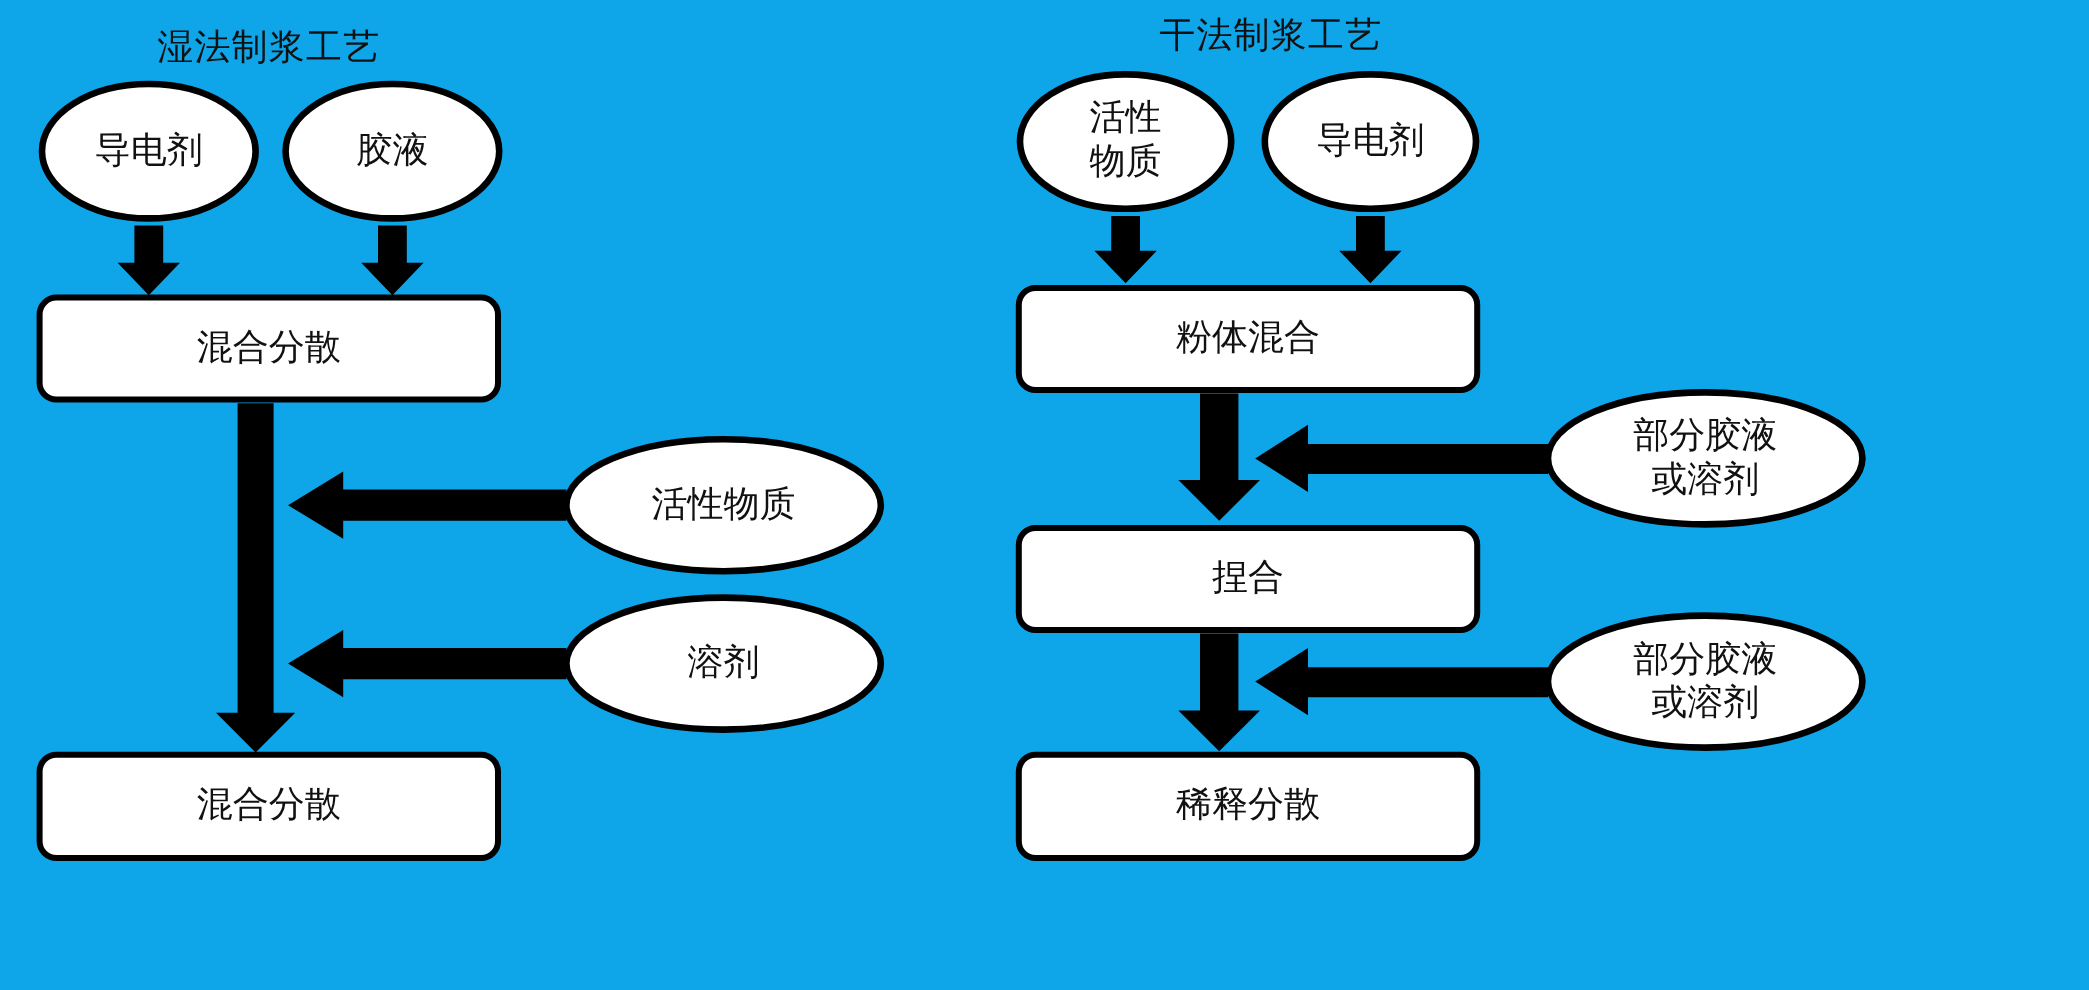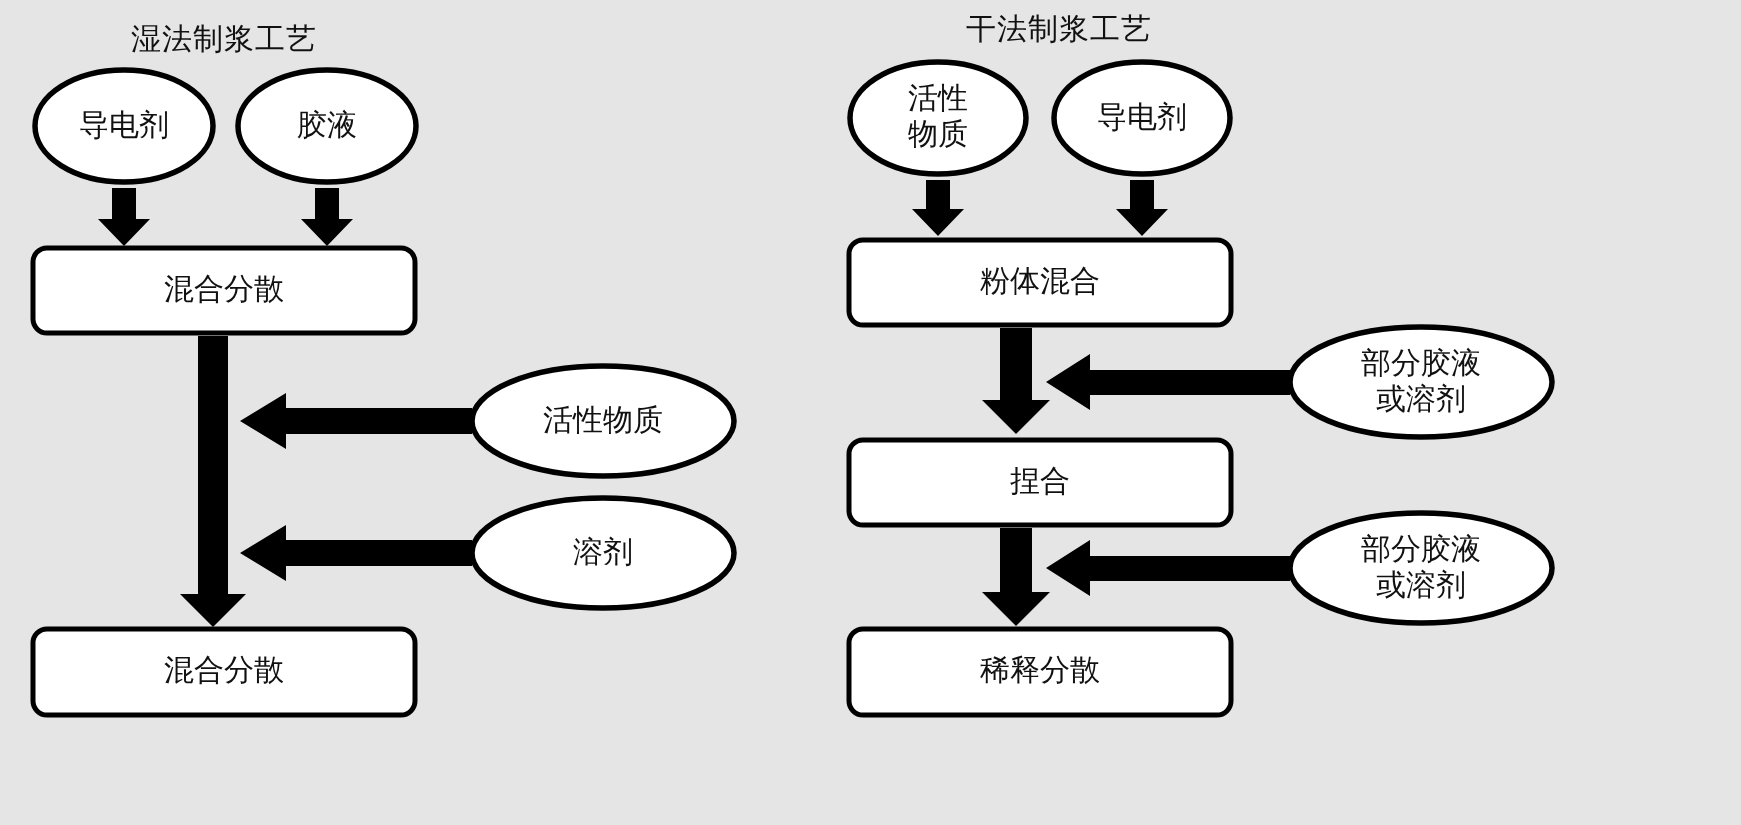--- a/index.html
+++ b/index.html
@@ -10,21 +10,21 @@
   body {
     width: 1741px;
     height: 825px;
     font-family: "Liberation Serif", "DejaVu Serif", serif;
     overflow: hidden;
   }
   #diagram-root {
     position: relative;
     width: 1741px;
     height: 825px;
-    background: #e5e5e5;
+    background: #0ea5e9;
   }
   svg.flow-canvas {
     position: absolute;
     top: 0;
     left: 0;
     width: 1741px;
     height: 825px;
   }
   .node-shape {
     fill: #ffffff;

